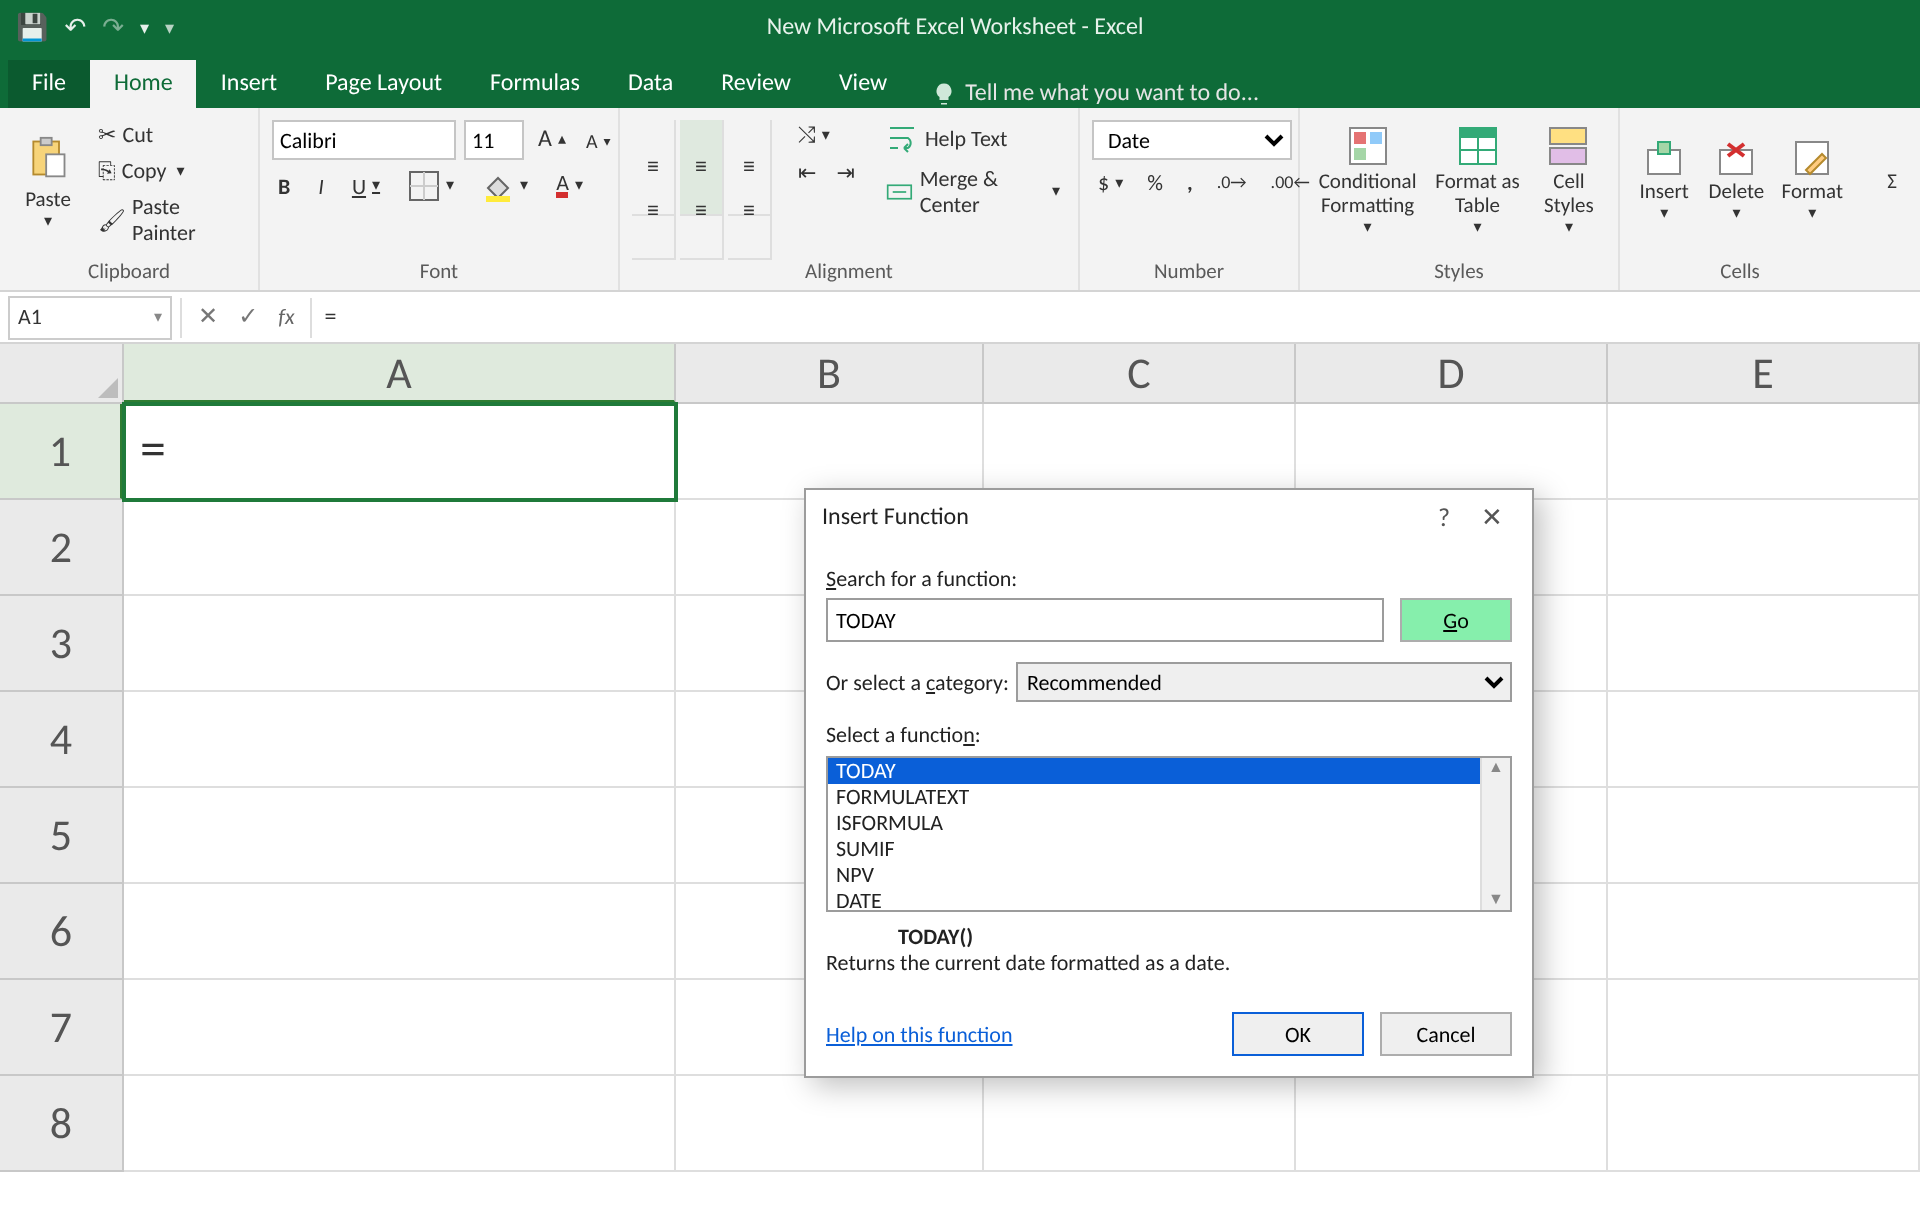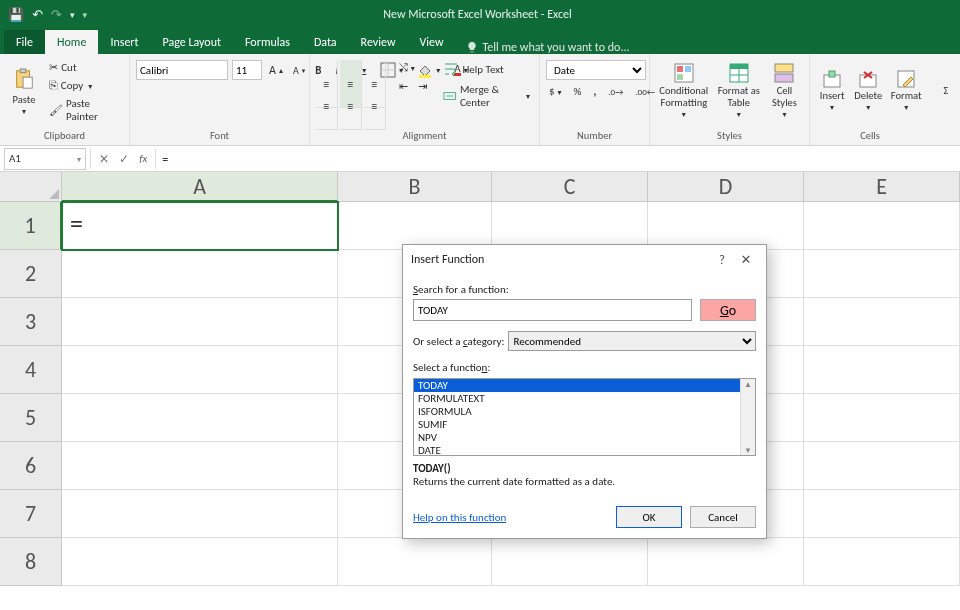--- a/index.html
+++ b/index.html
@@ -53,29 +53,29 @@
 .cell { height:48px; border-right:1px solid #dedede; border-bottom:1px solid #dedede; }
 .activecell { outline:2px solid #1f7a3a; outline-offset:-1px; position:relative; font-size:26px; padding:6px 8px; color:#333; }
 .dialog { position:absolute; left:402px; top:244px; width:365px; background:#fff; border:1px solid #9c9c9c; box-shadow:4px 4px 14px rgba(0,0,0,.25); font-size:11px; color:#222;}
 .dlg-title { height:28px; display:flex; align-items:center; padding:0 8px; font-size:12px; }
 .dlg-title .ttl { flex:1; }
 .dlg-title .ic { width:24px; text-align:center; font-size:13px; color:#555;}
 .dlg-body { padding:6px 10px 10px; }
 .dlg-body label { display:block; margin:4px 0 3px; }
 .searchrow { display:flex; gap:8px; }
 .searchrow input { flex:1; border:1px solid #9c9c9c; height:22px; padding:2px 4px; font-size:11px;}
-.gobtn { width:56px; height:22px; border:1px solid #adadad; background:#fca5a5; font-size:14px; text-align:center;}
+.gobtn { width:56px; height:22px; border:1px solid #adadad; background:#86efac; font-size:11px; text-align:center;}
 .catrow { display:flex; align-items:center; gap:4px; margin-top:10px;}
 .catrow select { flex:1; border:1px solid #9c9c9c; height:20px; font-size:11px;}
 .funclist { margin-top:4px; border:1px solid #9c9c9c; height:78px; overflow:hidden; position:relative; background:#fff;}
 .funclist .item { padding:0 4px; font-size:11px; line-height:13px;}
 .funclist .item.sel { background:#0a5fd8; color:#fff;}
 .funclist .scroll { position:absolute; right:0; top:0; bottom:0; width:15px; background:#f0f0f0; border-left:1px solid #ddd; display:flex;flex-direction:column; justify-content:space-between; align-items:center; font-size:8px; color:#888;}
 .desc { margin-top:6px; }
-.desc b { font-size:11px;}
+.desc b { font-size:11px;margin-left:36px;}
 .dlg-foot { display:flex; align-items:center; padding:8px 10px 10px; }
 .dlg-foot a { color:#0a5fd8; text-decoration:underline; font-size:11px;}
 .dlg-foot .sp { flex:1;}
 .dlg-foot button { width:66px; height:22px; border:1px solid #adadad; background:#efefef; font-size:11px; margin-left:8px;}
 .dlg-foot button.ok { border:1.5px solid #0a5fd8;}
 
 u.al { text-decoration: underline; }
 </style>
 </head>
 <body>
@@ -135,21 +135,21 @@
         <div class="smbtn">
             <span>🖌</span>
             <span>Paste Painter</span>
           </div>
       </div>
     </div>
     <div class="group-label">Clipboard</div>
   </div>
 
   <div class="group" style="width:180px">
-    <div style="display:flex;gap:4px;padding-top:2px">
+    <div style="display:flex;flex-direction:column;gap:4px;padding-top:2px">
       <div class="row">
         <input class="ctrl" style="width: 92px;" value="Calibri">
         <input class="ctrl" style="width: 30px;" value="11">
         <span class="smbtn" style="font-size:12px">A<sup style="font-size:8px">▴</sup></span>
         <span class="smbtn" style="font-size:10px">A<sup style="font-size:7px">▾</sup></span>
       </div>
       <div class="row" style="gap:8px">
         <b class="smbtn">B</b>
         <i class="smbtn">I</i>
         <span class="smbtn" style="text-decoration:underline">U<span style="font-size:8px">▾</span></span>

